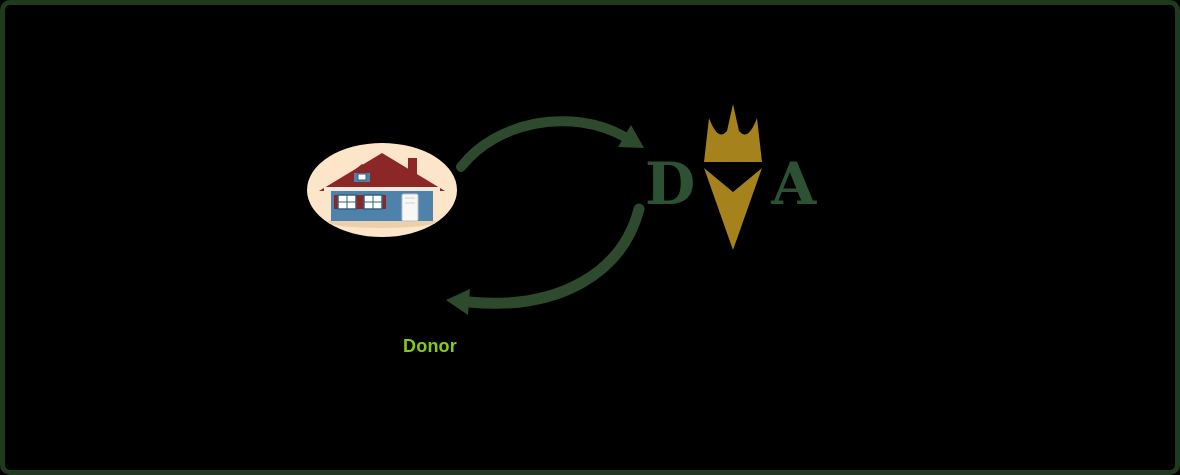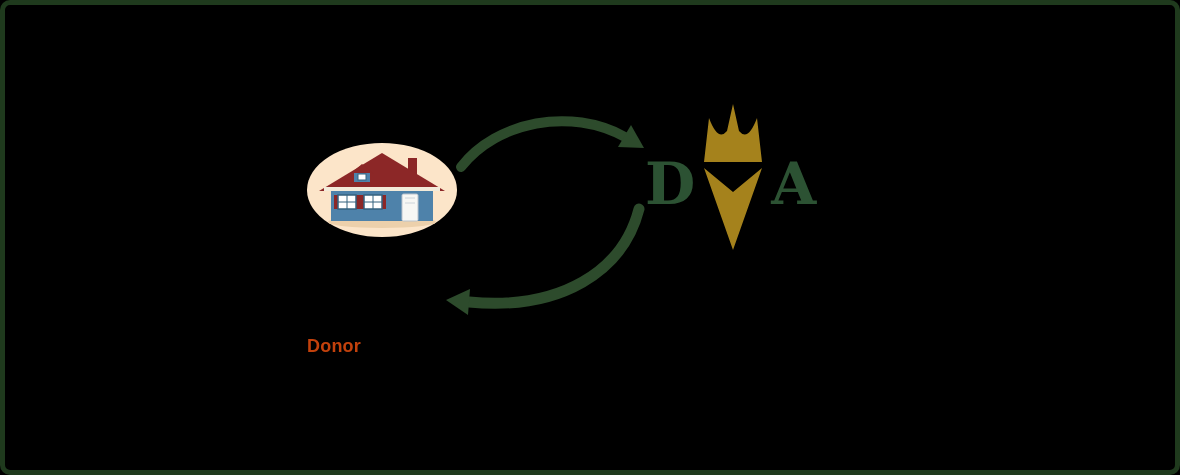--- a/index.html
+++ b/index.html
@@ -48,22 +48,22 @@
     line-height: 1;
     color: #2c5233;
     position: relative;
     top: 7px;
   }
   .donor-label {
     position: absolute;
     left: 302px;
     top: 331px;
     width: 150px;
-    text-align: left;
-    color: #c2410c;
+    text-align: right;
+    color: #84cc16;
     font-weight: bold;
     font-size: 18px;
     letter-spacing: 0.2px;
   }
 </style>
 </head>
 <body>
 
 <div class="stage">
 

